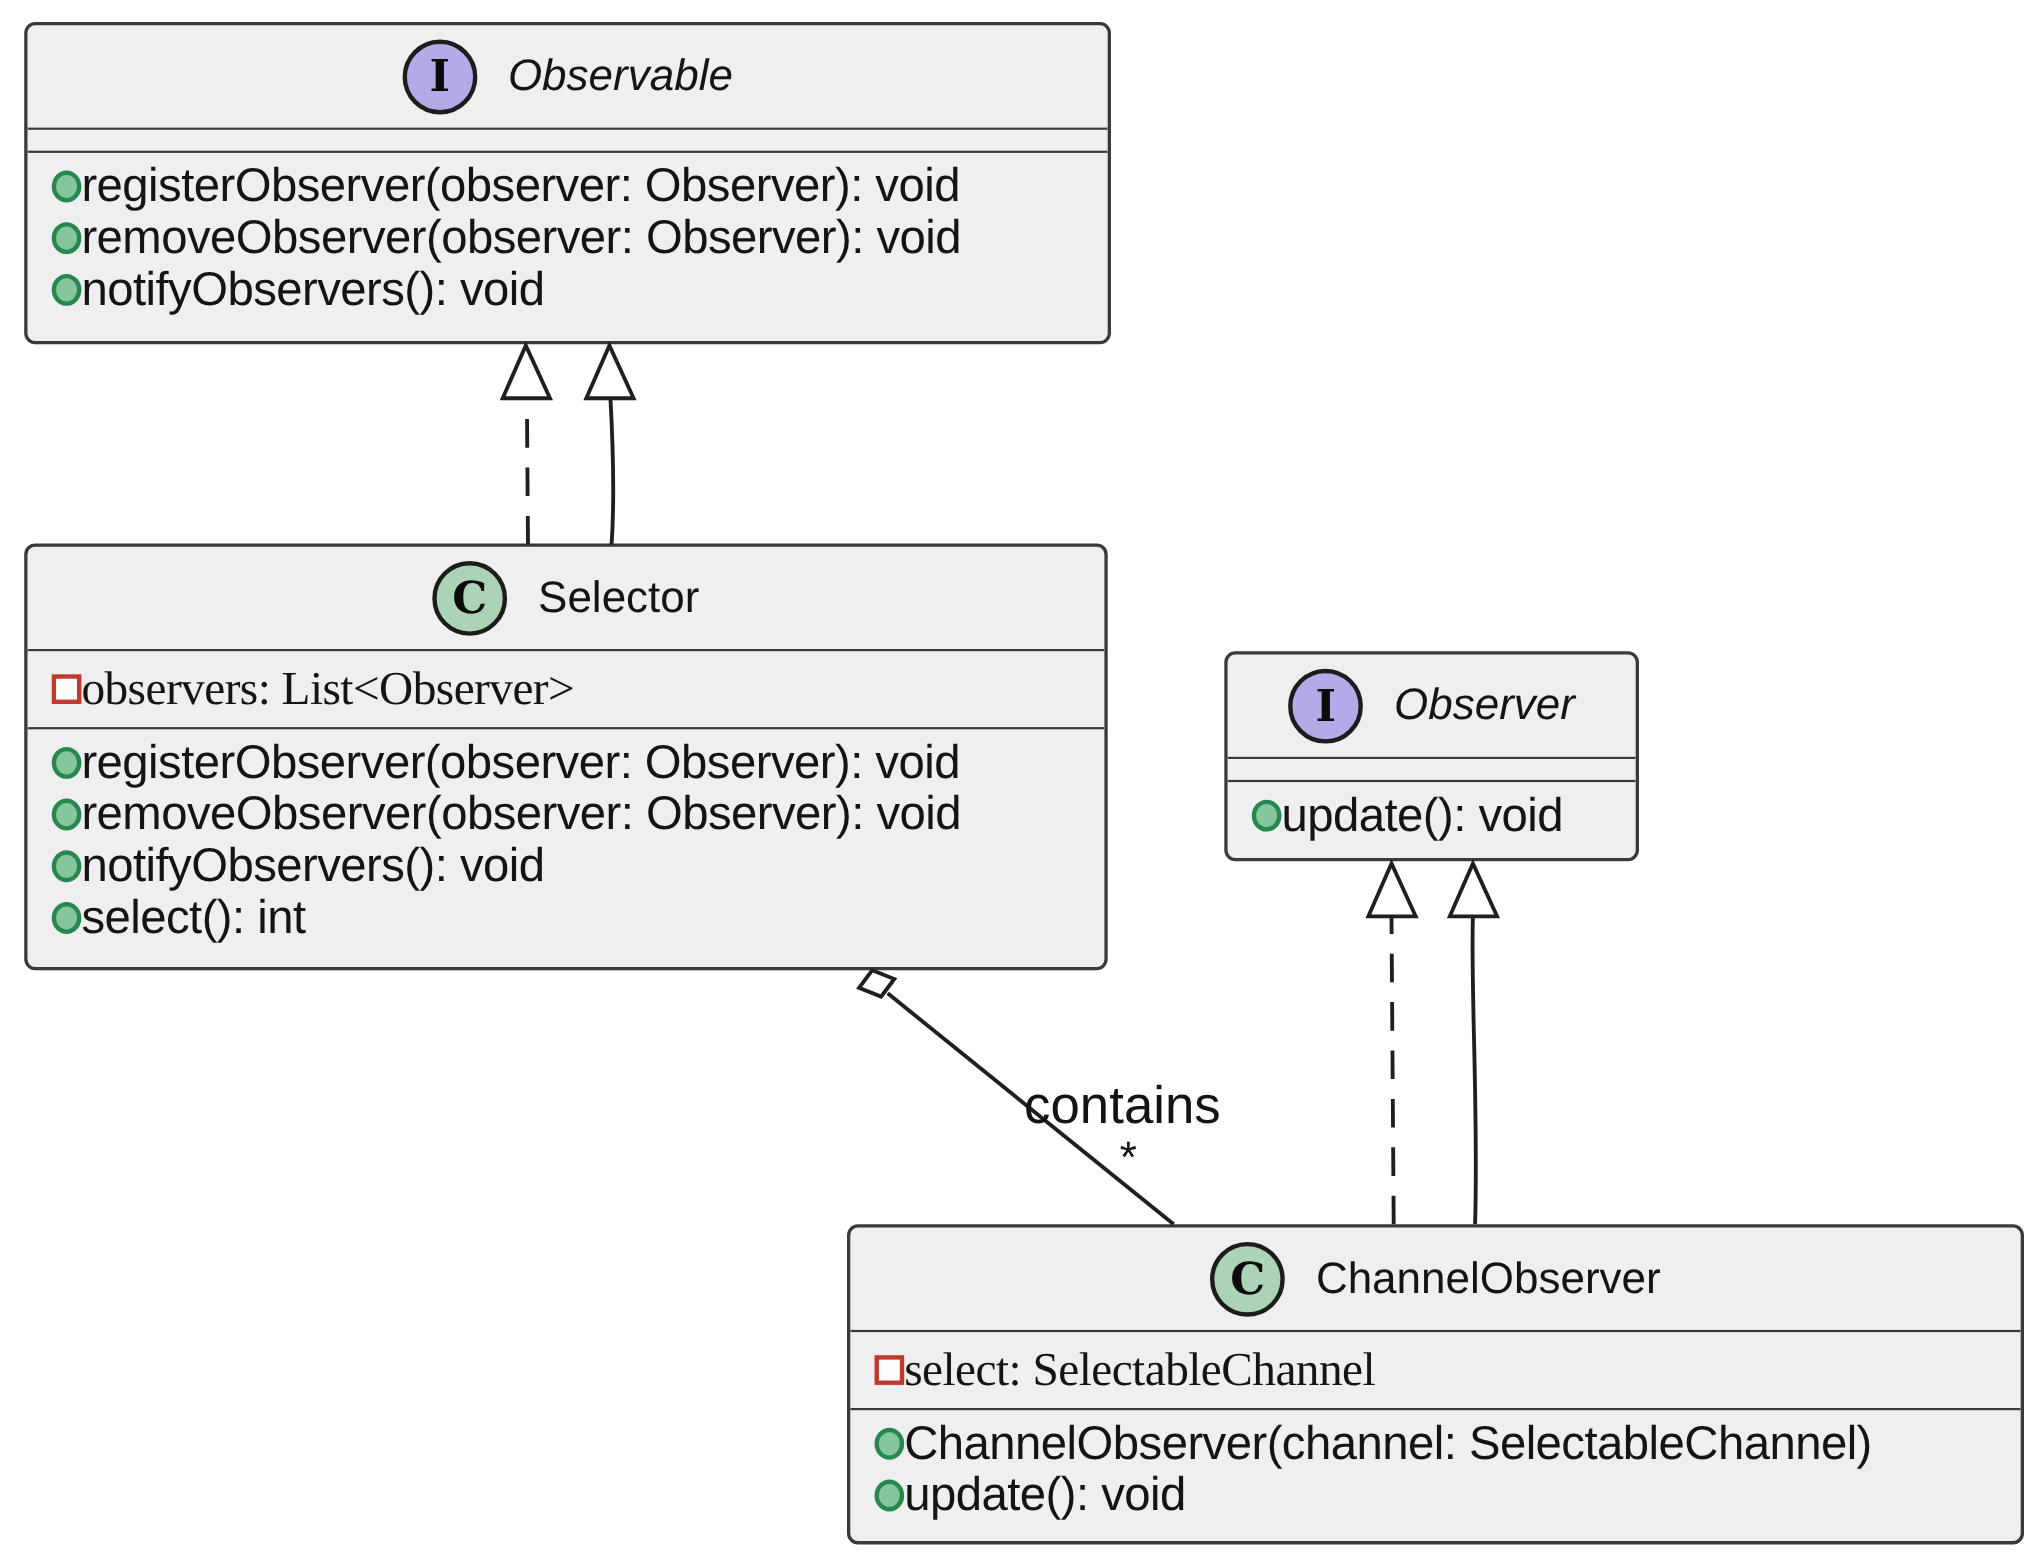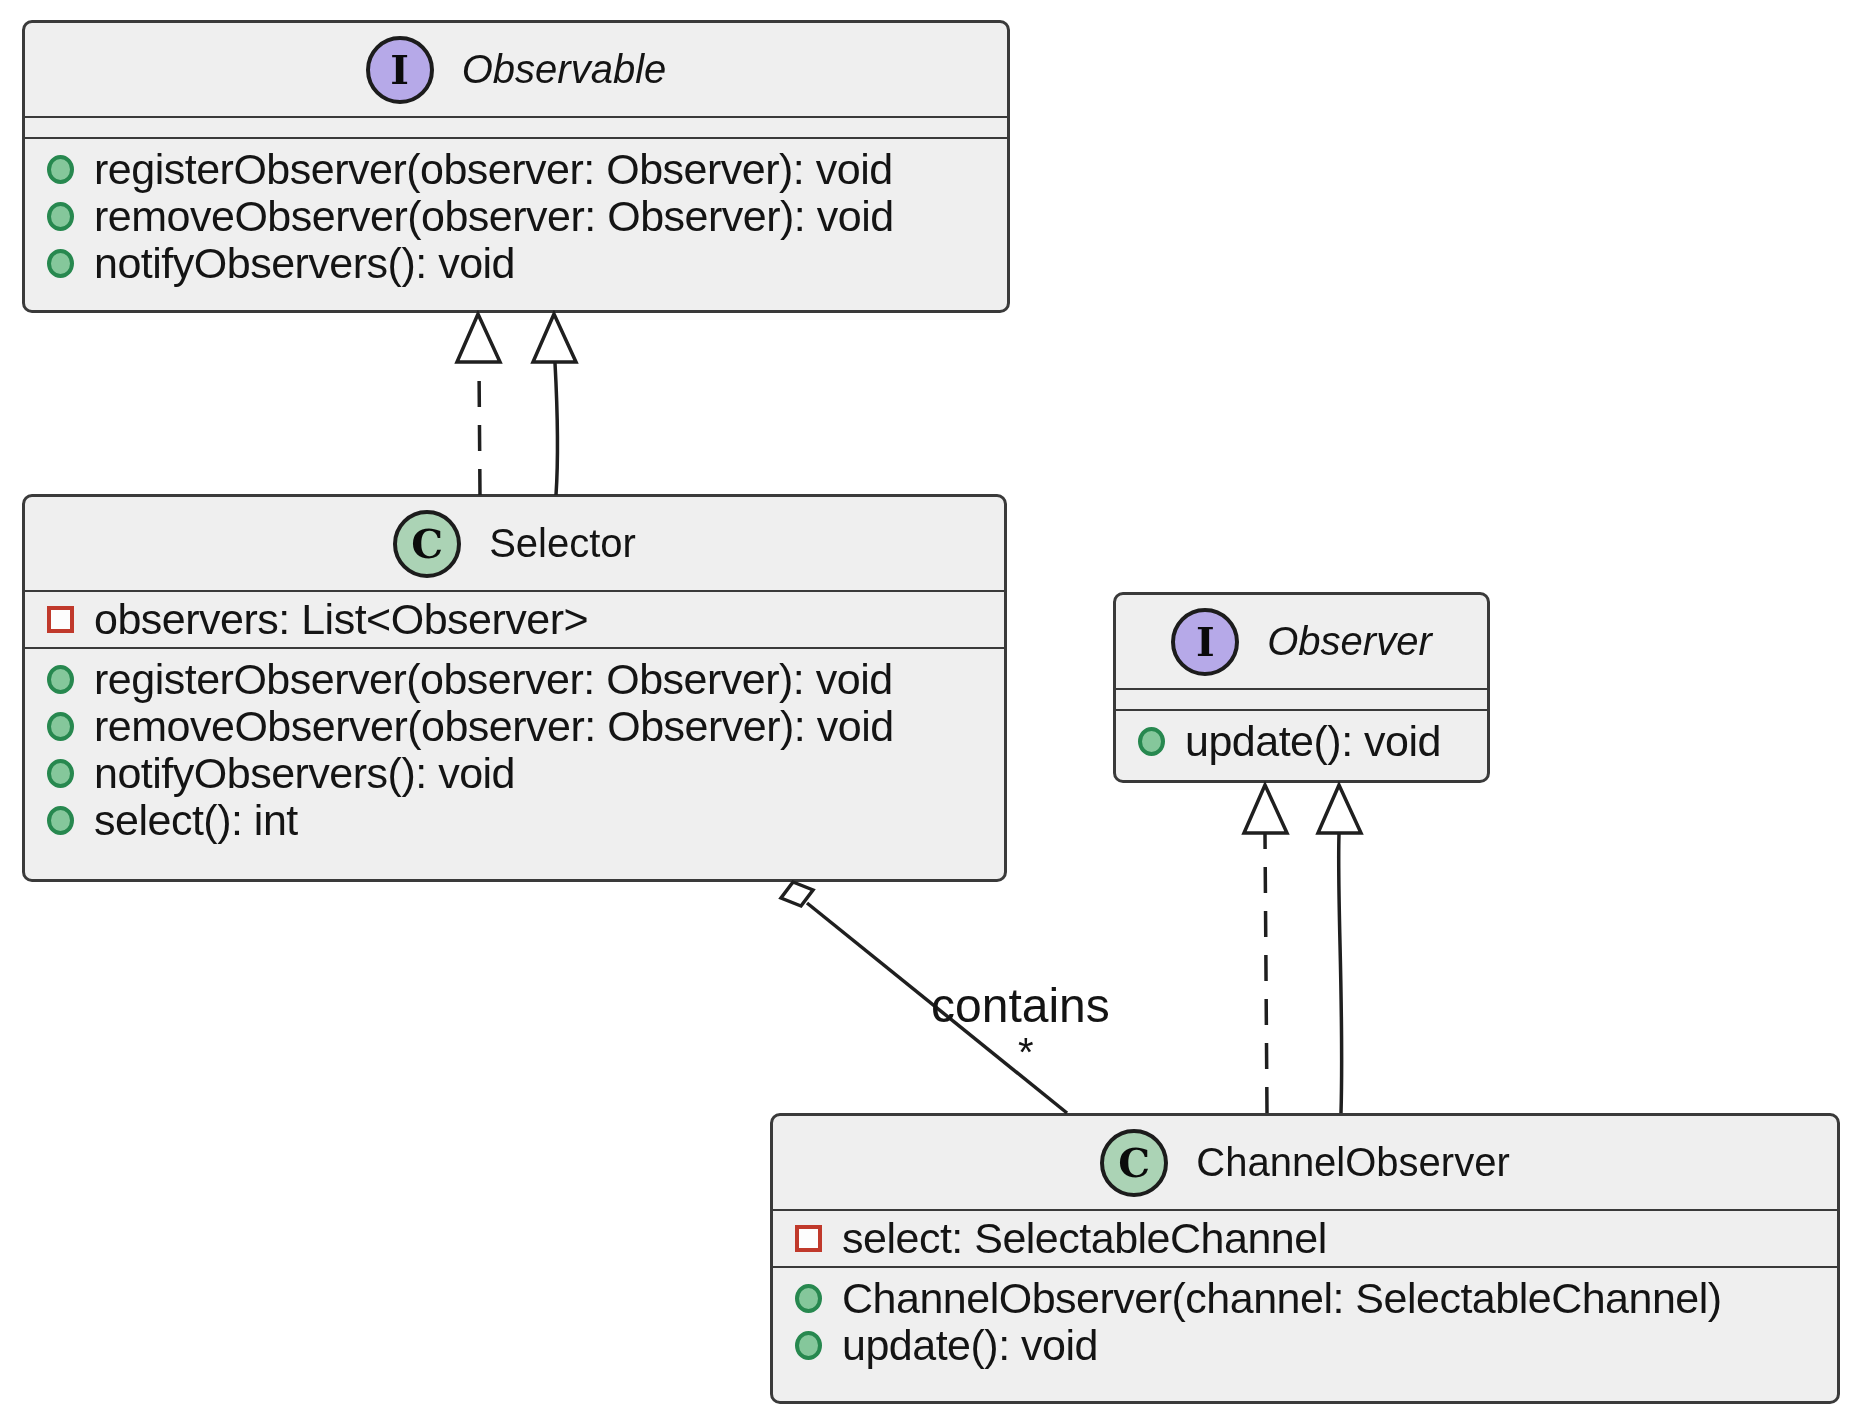--- a/index.html
+++ b/index.html
@@ -35,22 +35,22 @@
     border:4px solid var(--icon-border);
     font-family:"DejaVu Serif","Liberation Serif",serif;font-weight:bold;font-size:40px;line-height:1;
     color:#0b0b0b;
   }
   .icon.iface{background:var(--interface-icon-bg);}
   .icon.cls{background:var(--class-icon-bg);}
   .title{font-size:40px;}
   .kind-interface .title{font-style:italic;}
   .attrs{box-sizing:border-box;border-bottom:2px solid var(--box-border);}
   .attrs.empty{height:21px;}
-  .attrs.hasfield{height:57px;display:flex;flex-direction:column;justify-content:center;}
-  .row{height:47px;display:flex;align-items:center;gap:20px;padding-left:22px;white-space:nowrap;}
+  .attrs.hasfield{height:71px;display:flex;flex-direction:column;justify-content:center;font-family:Liberation Serif, serif;}
+  .row{height:47px;display:flex;align-items:center;padding-left:22px;white-space:nowrap;}
   .methods{padding-top:7px;}
   .mtext,.ftext{font-size:43px;line-height:1;letter-spacing:-0.5px;}
   .dot{
     width:19px;height:21px;border-radius:50%;flex:0 0 auto;
     background:var(--public-fill);border:4px solid var(--public-ring);
   }
   .sq{
     width:19px;height:19px;flex:0 0 auto;
     background:var(--private-fill);border:4px solid var(--private-border);
   }

